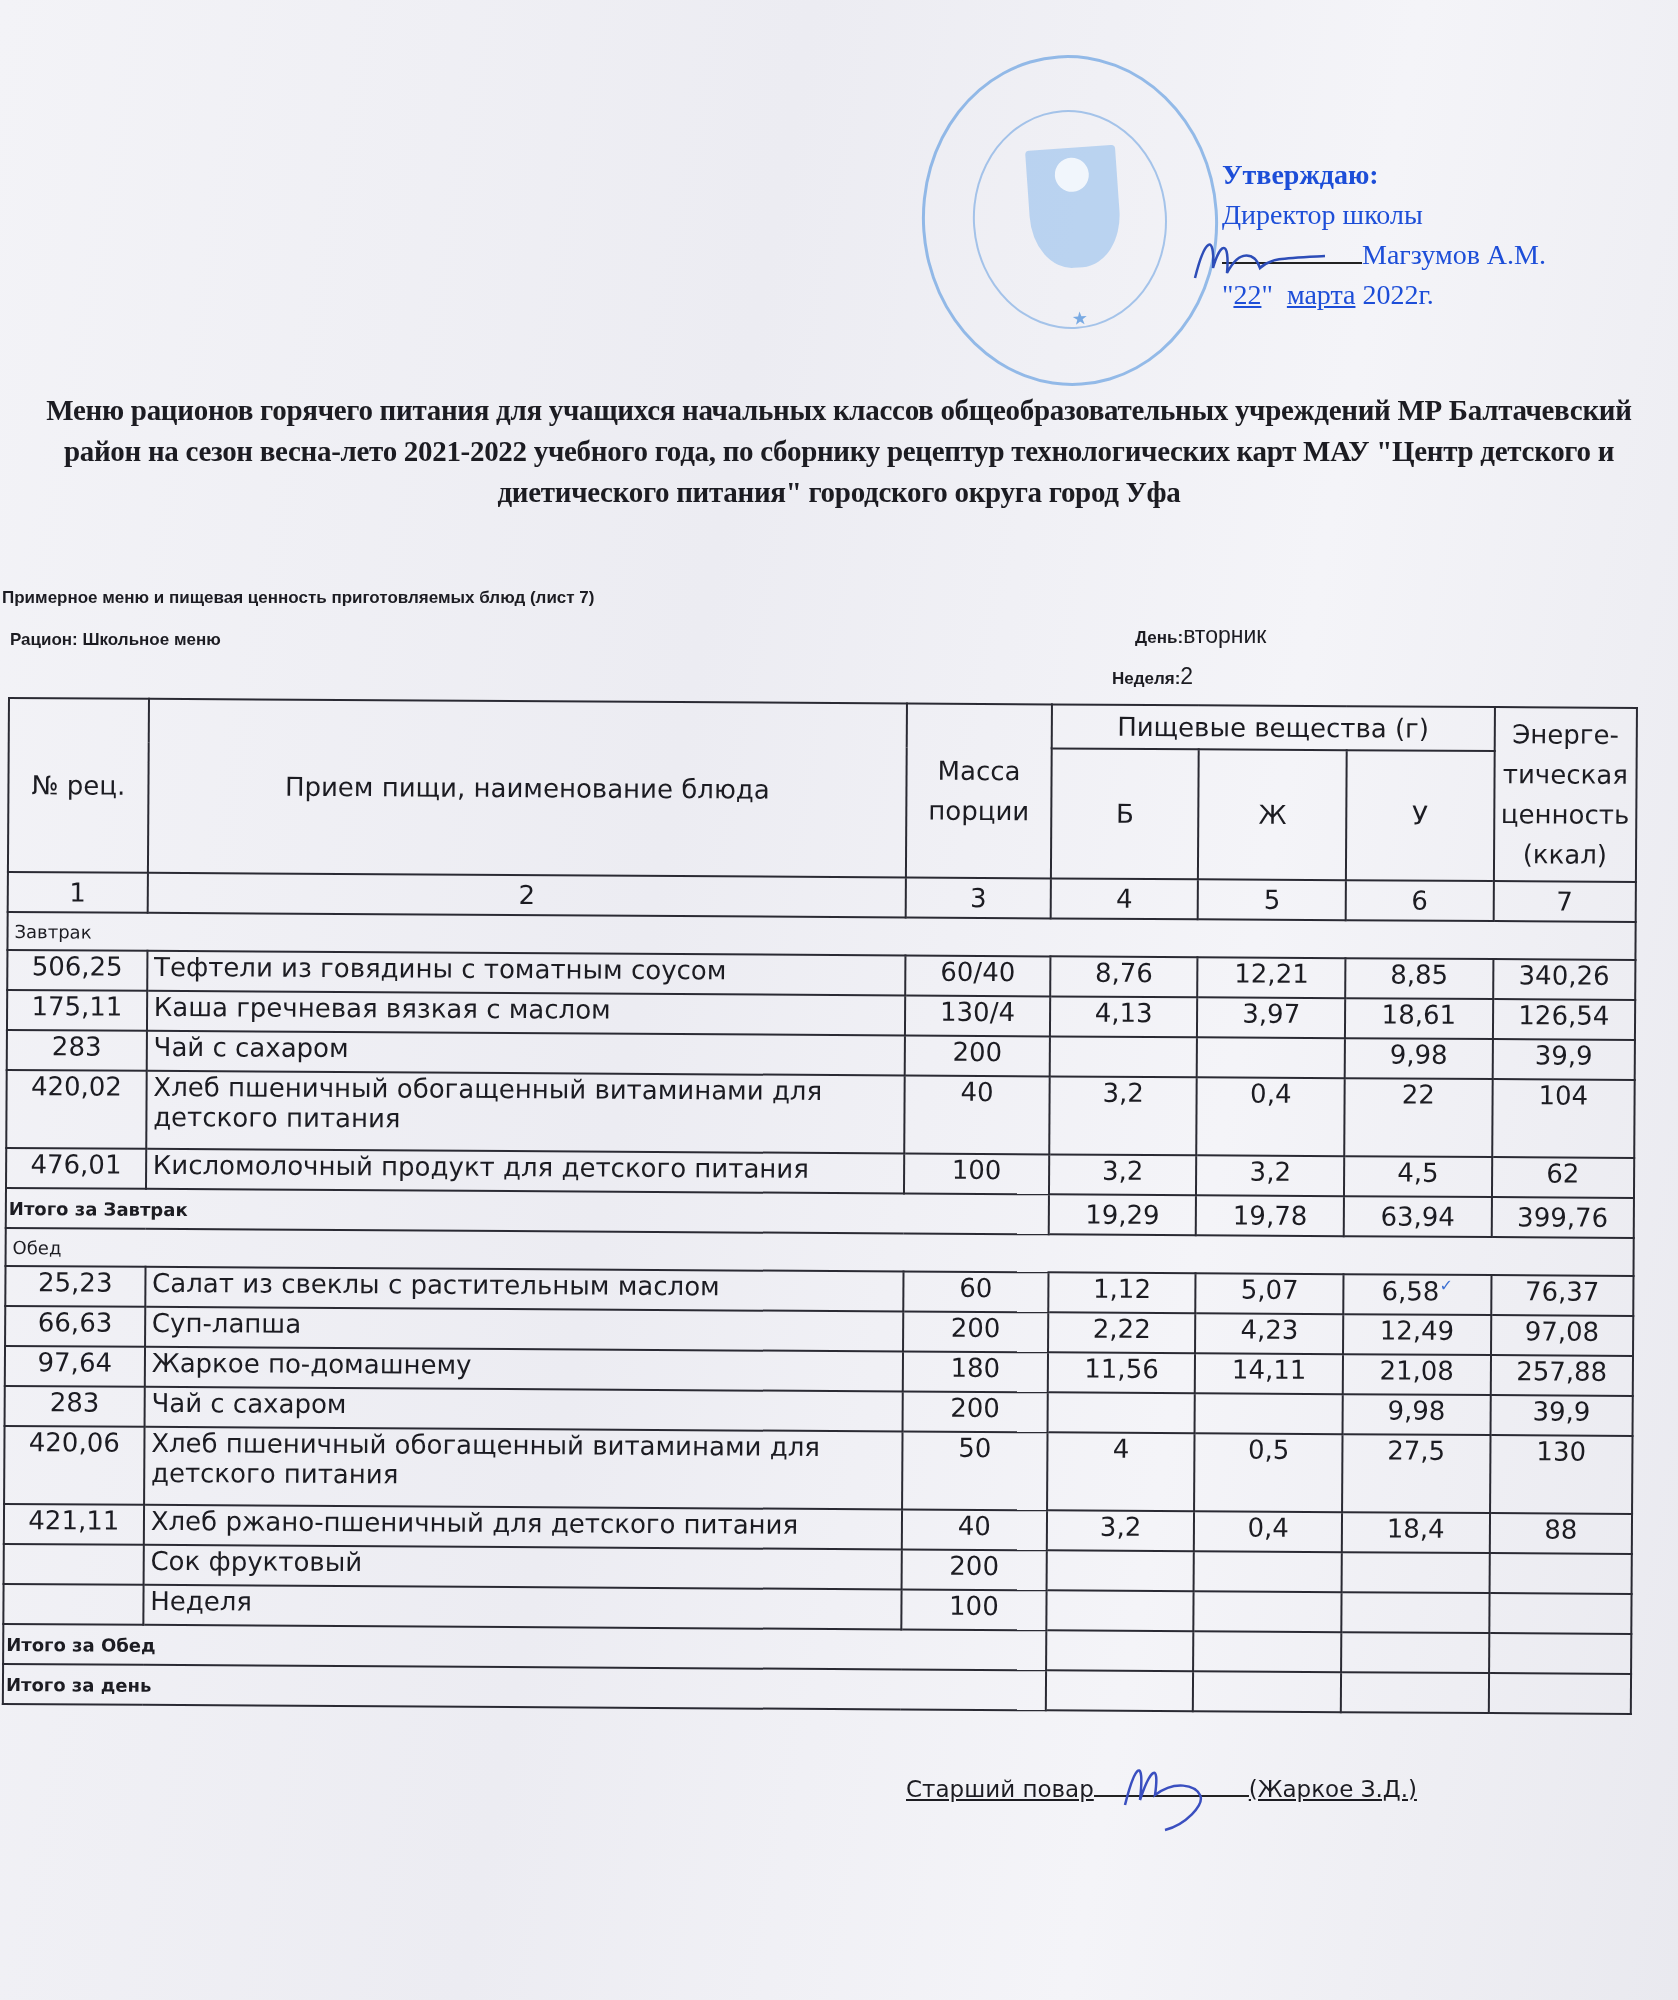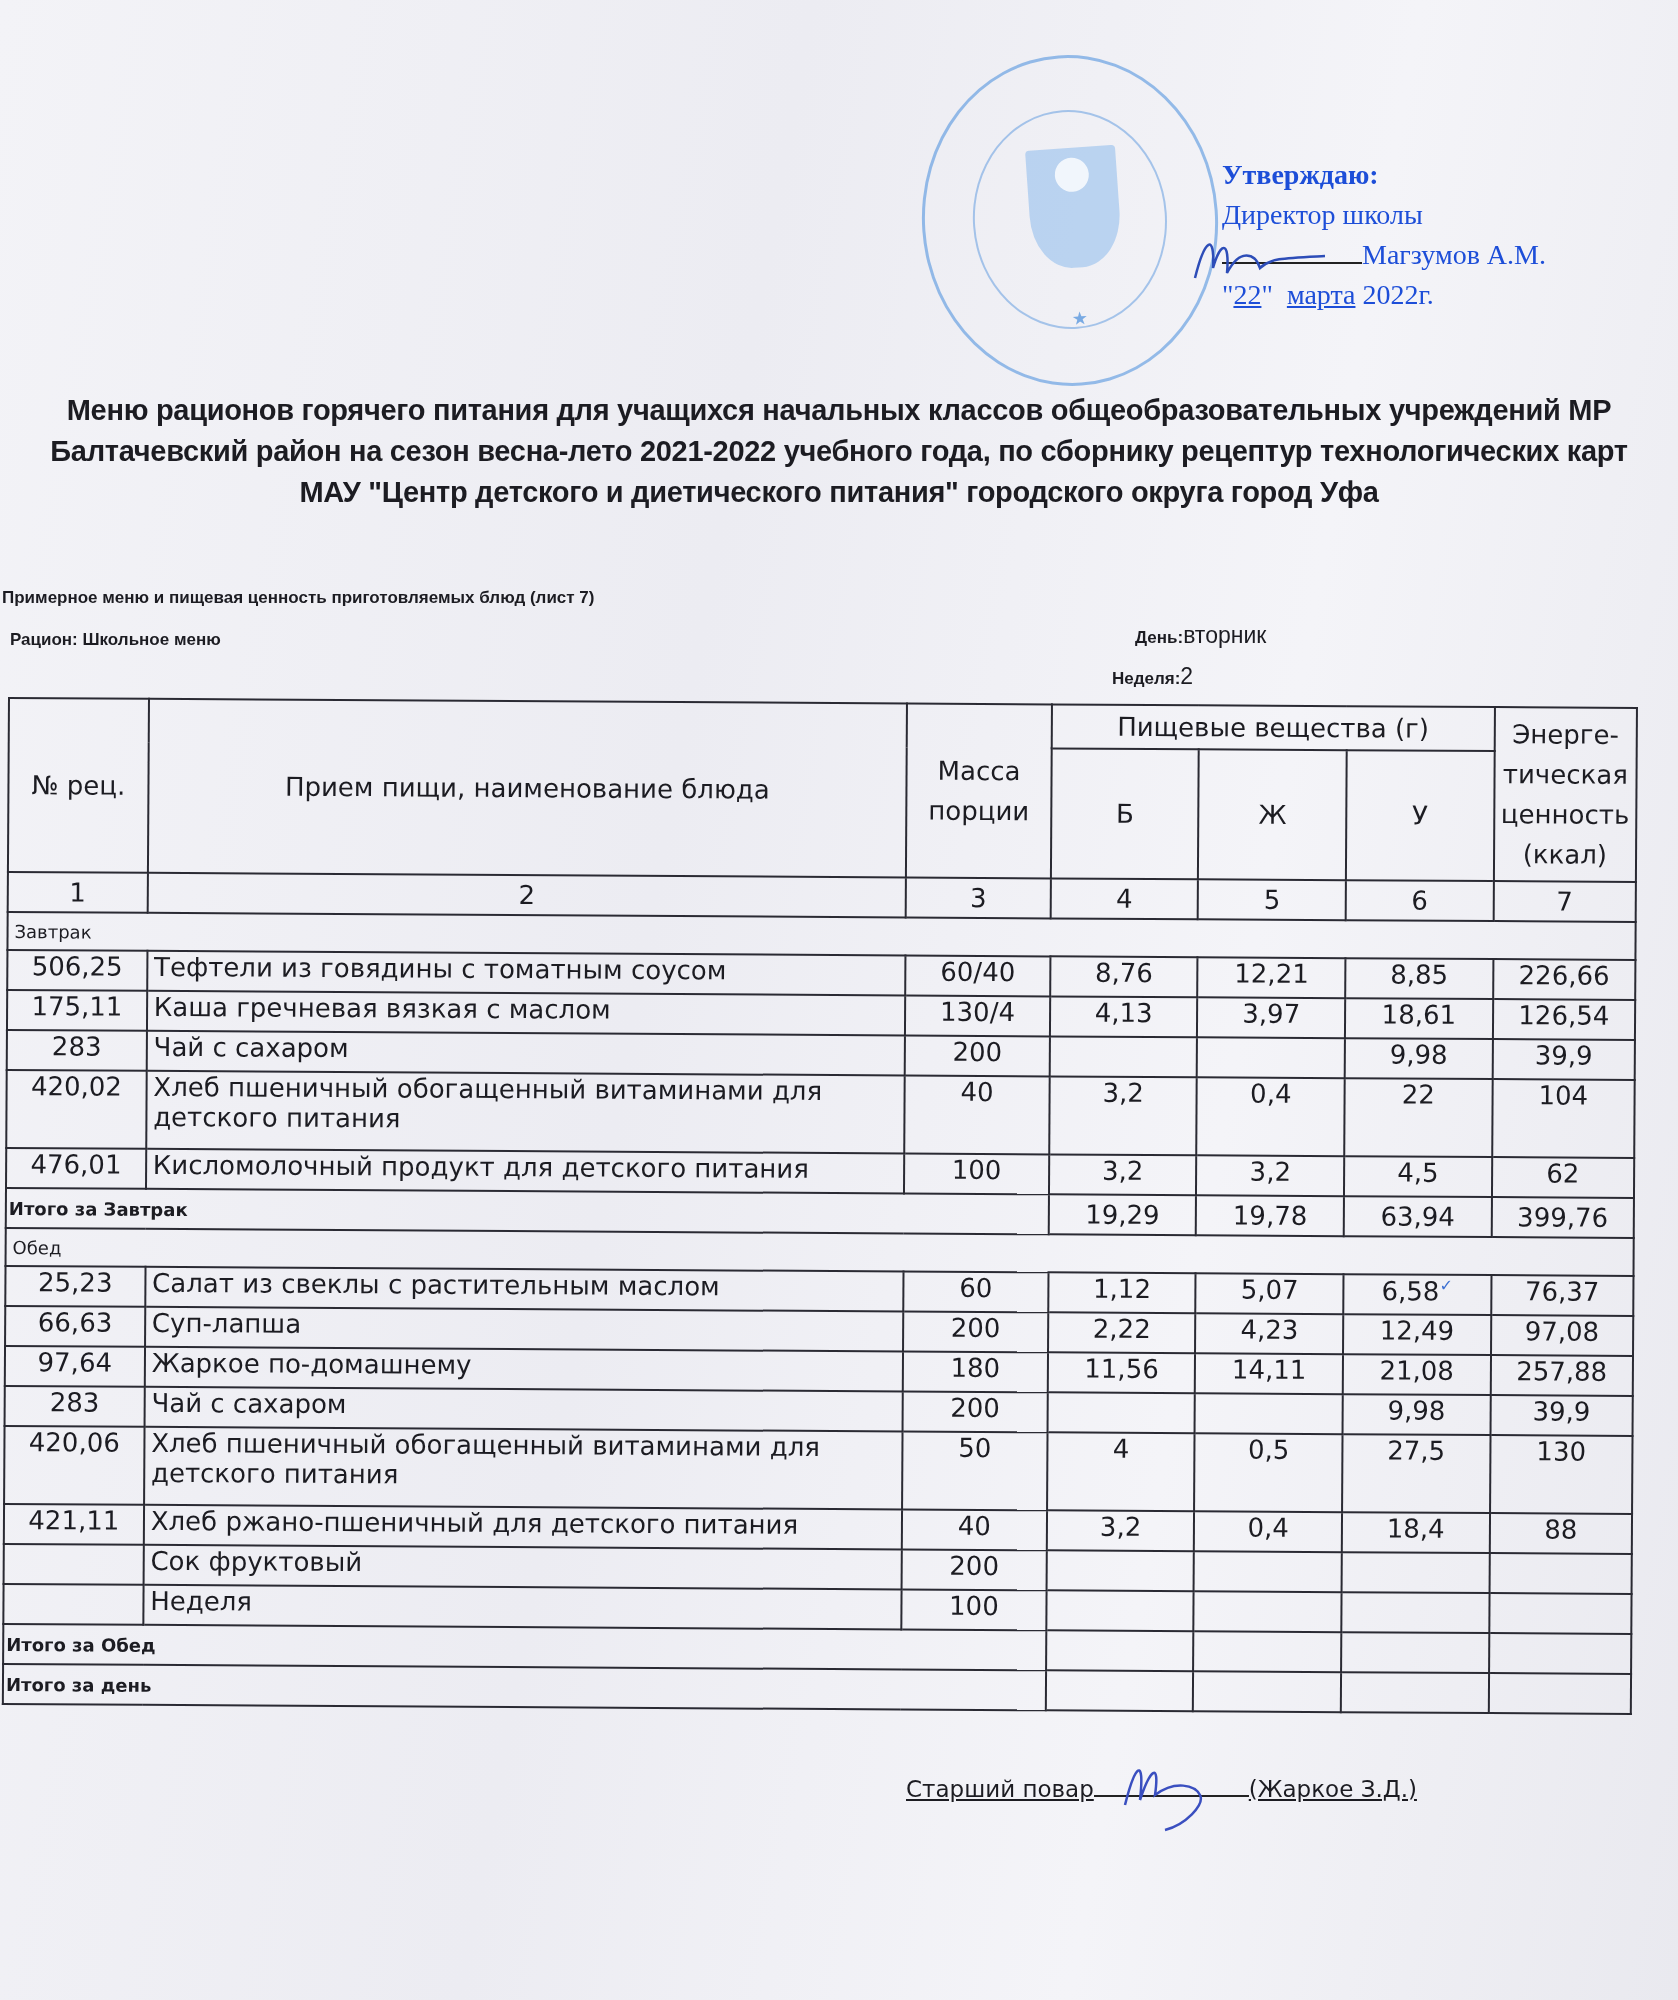--- a/index.html
+++ b/index.html
@@ -80,21 +80,21 @@
   </div>
   <div>
     <span>"</span><span class="u">22</span><span>"</span>
     &nbsp;<span class="u">марта</span>&nbsp;<span>2022г.</span>
   </div>
 </div>
 <svg class="sig1" viewBox="0 0 150 60">
   <path d="M10 50 C 20 10, 30 5, 28 40 C 35 15, 45 10, 42 45 C 55 20, 70 25, 75 40 C 85 30, 100 30, 140 28" stroke="#2d4db8" stroke-width="2.5" fill="none"></path>
 </svg>
 
-<div class="main-title" style="padding:0 32px;box-sizing:border-box;">Меню рационов горячего питания для учащихся начальных классов общеобразовательных учреждений МР Балтачевский район  на сезон весна-лето 2021-2022 учебного года, по сборнику рецептур технологических карт  МАУ "Центр детского и диетического питания"  городского округа город Уфа</div>
+<div class="main-title" style="padding:0 32px;box-sizing:border-box;font-family:Liberation Serif, serif;">Меню рационов горячего питания для учащихся начальных классов общеобразовательных учреждений МР Балтачевский район  на сезон весна-лето 2021-2022 учебного года, по сборнику рецептур технологических карт  МАУ "Центр детского и диетического питания"  городского округа город Уфа</div>
 
 <div class="meta" style="left:2px;top:588px;">Примерное меню и пищевая ценность приготовляемых блюд (лист 7)</div>
 <div class="meta" style="left:10px;top:630px;">Рацион: Школьное меню</div>
 <div class="meta" style="left:1135px;top:622px;">
   <span>День:</span><span class="val">вторник</span>
 </div>
 <div class="meta" style="left:1112px;top:663px;">
   <span>Неделя:</span><span class="val">2</span>
 </div>
 
@@ -135,21 +135,21 @@
   <tr class="sec">
         <td colspan="7">Завтрак</td>
       </tr>
       <tr class="row">
         <td class="c"><span>506,25</span></td>
         <td class="name"><span>Тефтели из говядины с томатным соусом</span></td>
         <td class="c"><span>60/40</span></td>
         <td class="c"><span>8,76</span></td>
         <td class="c"><span>12,21</span></td>
         <td class="c"><span>8,85</span></td>
-        <td class="c"><span>226,66</span></td>
+        <td class="c"><span>340,26</span></td>
       </tr>
       <tr class="row">
         <td class="c"><span>175,11</span></td>
         <td class="name"><span>Каша гречневая вязкая с маслом</span></td>
         <td class="c"><span>130/4</span></td>
         <td class="c"><span>4,13</span></td>
         <td class="c"><span>3,97</span></td>
         <td class="c"><span>18,61</span></td>
         <td class="c"><span>126,54</span></td>
       </tr>

